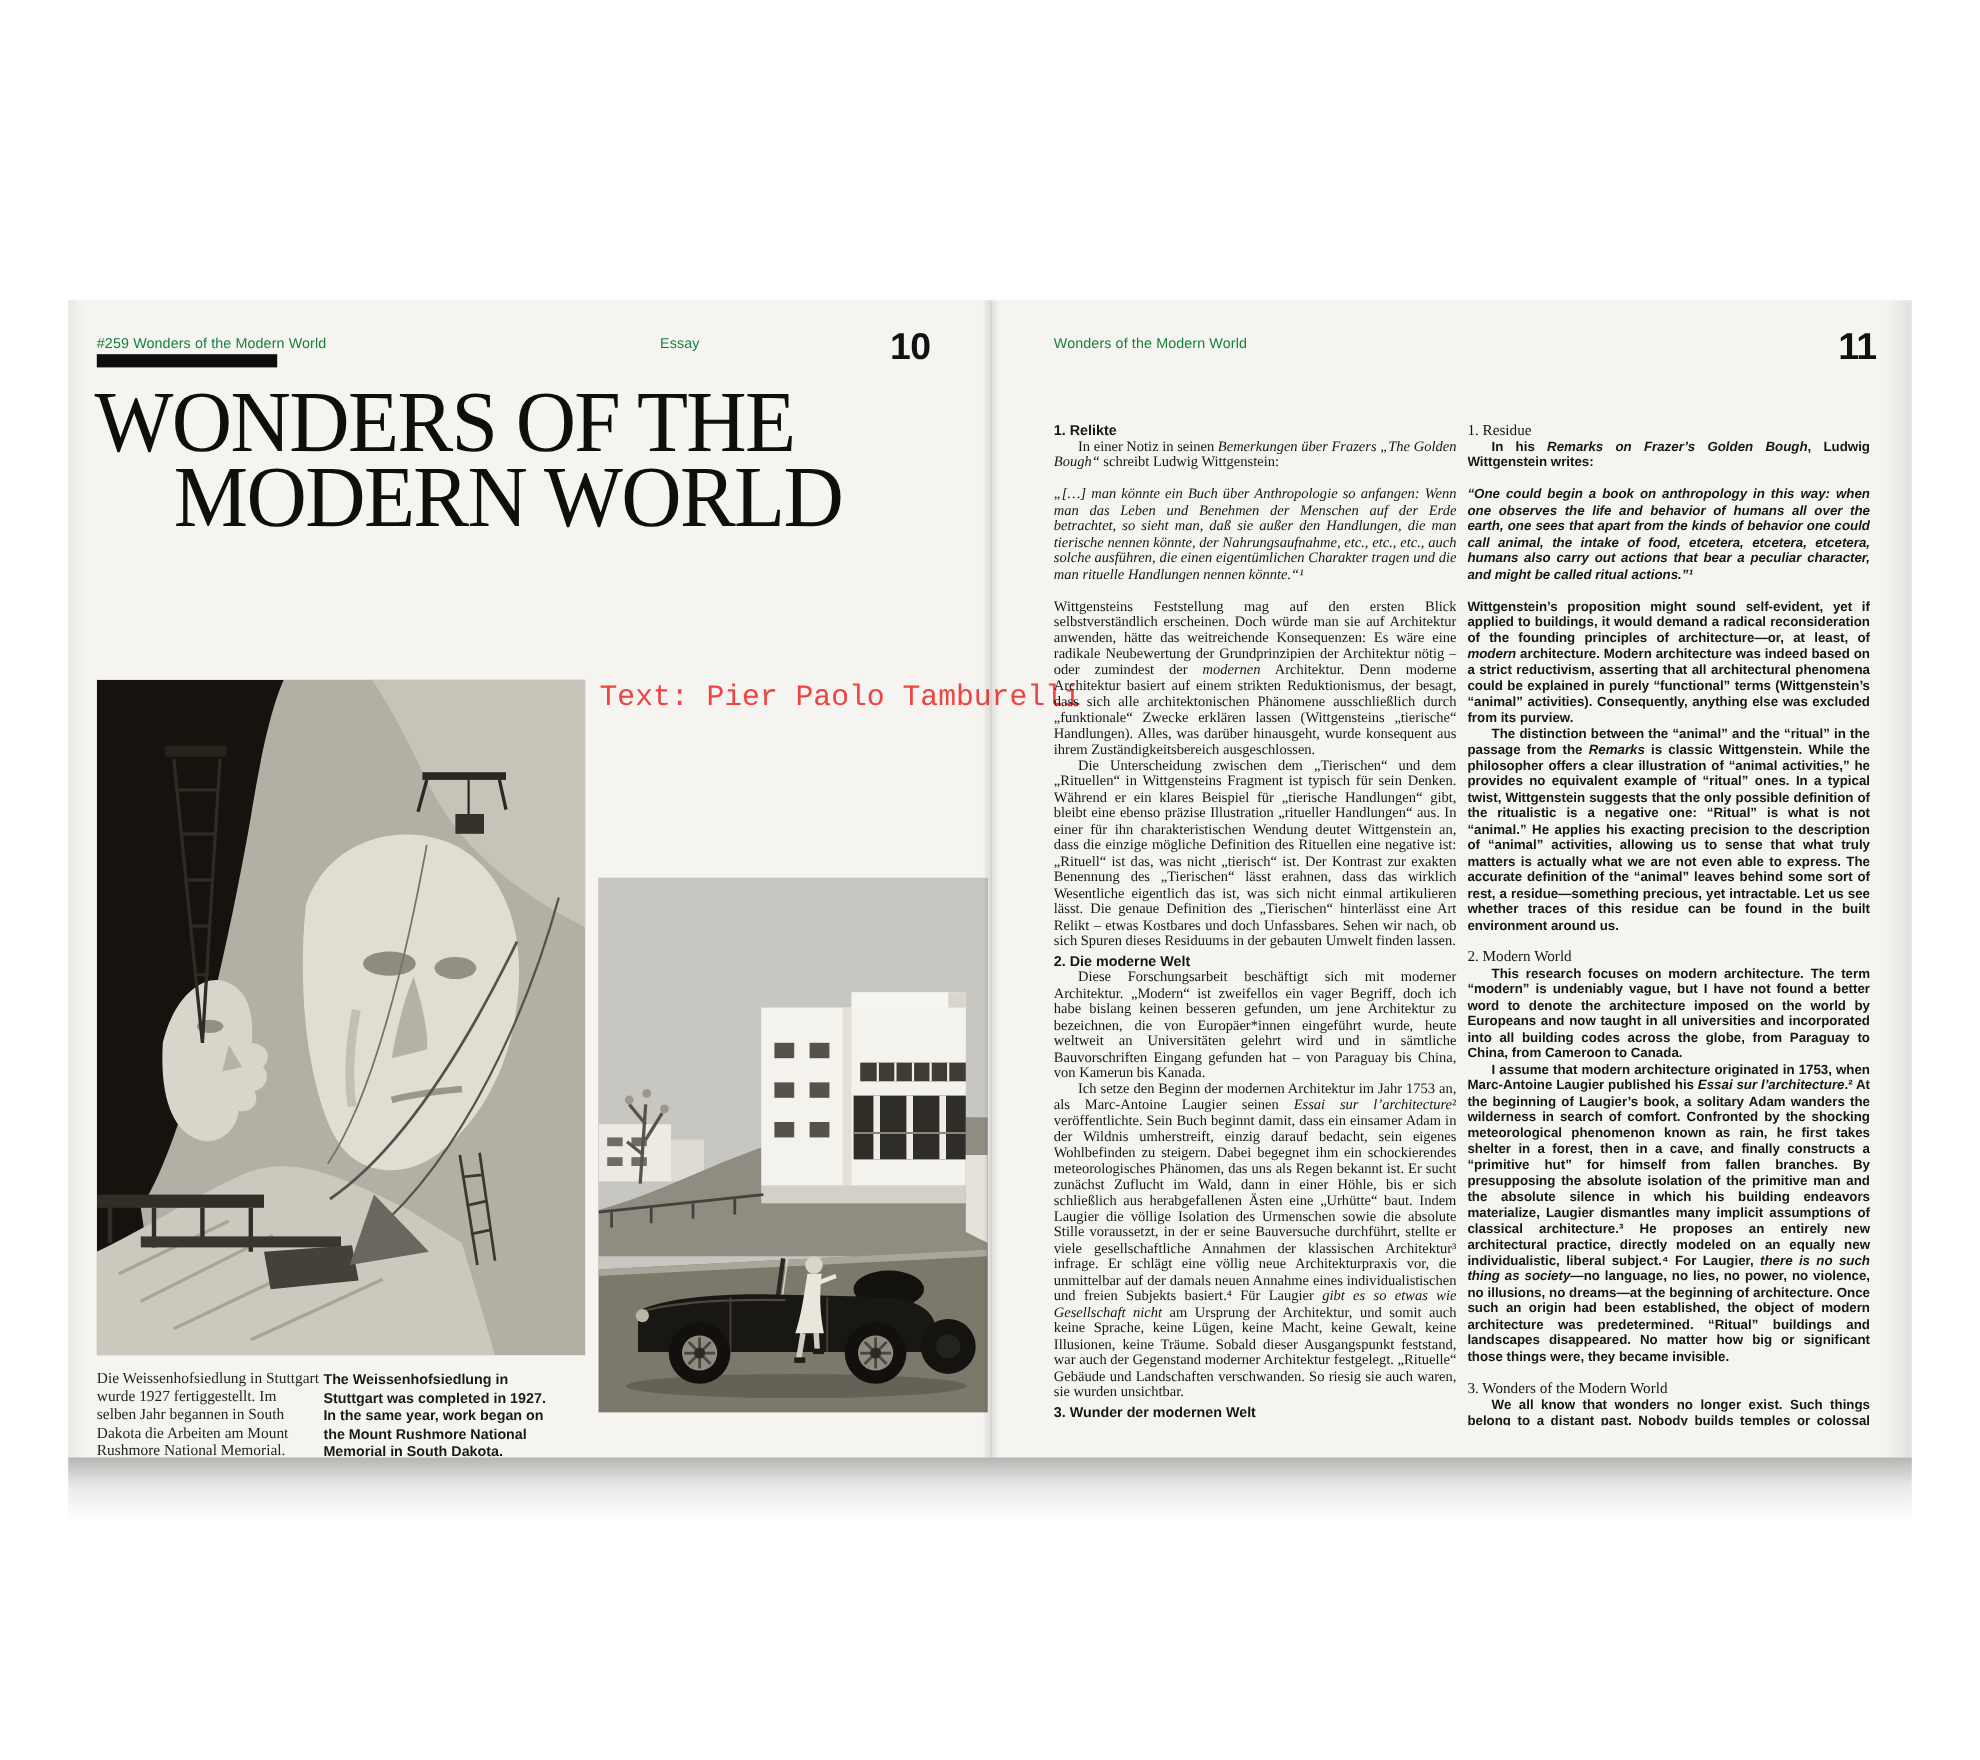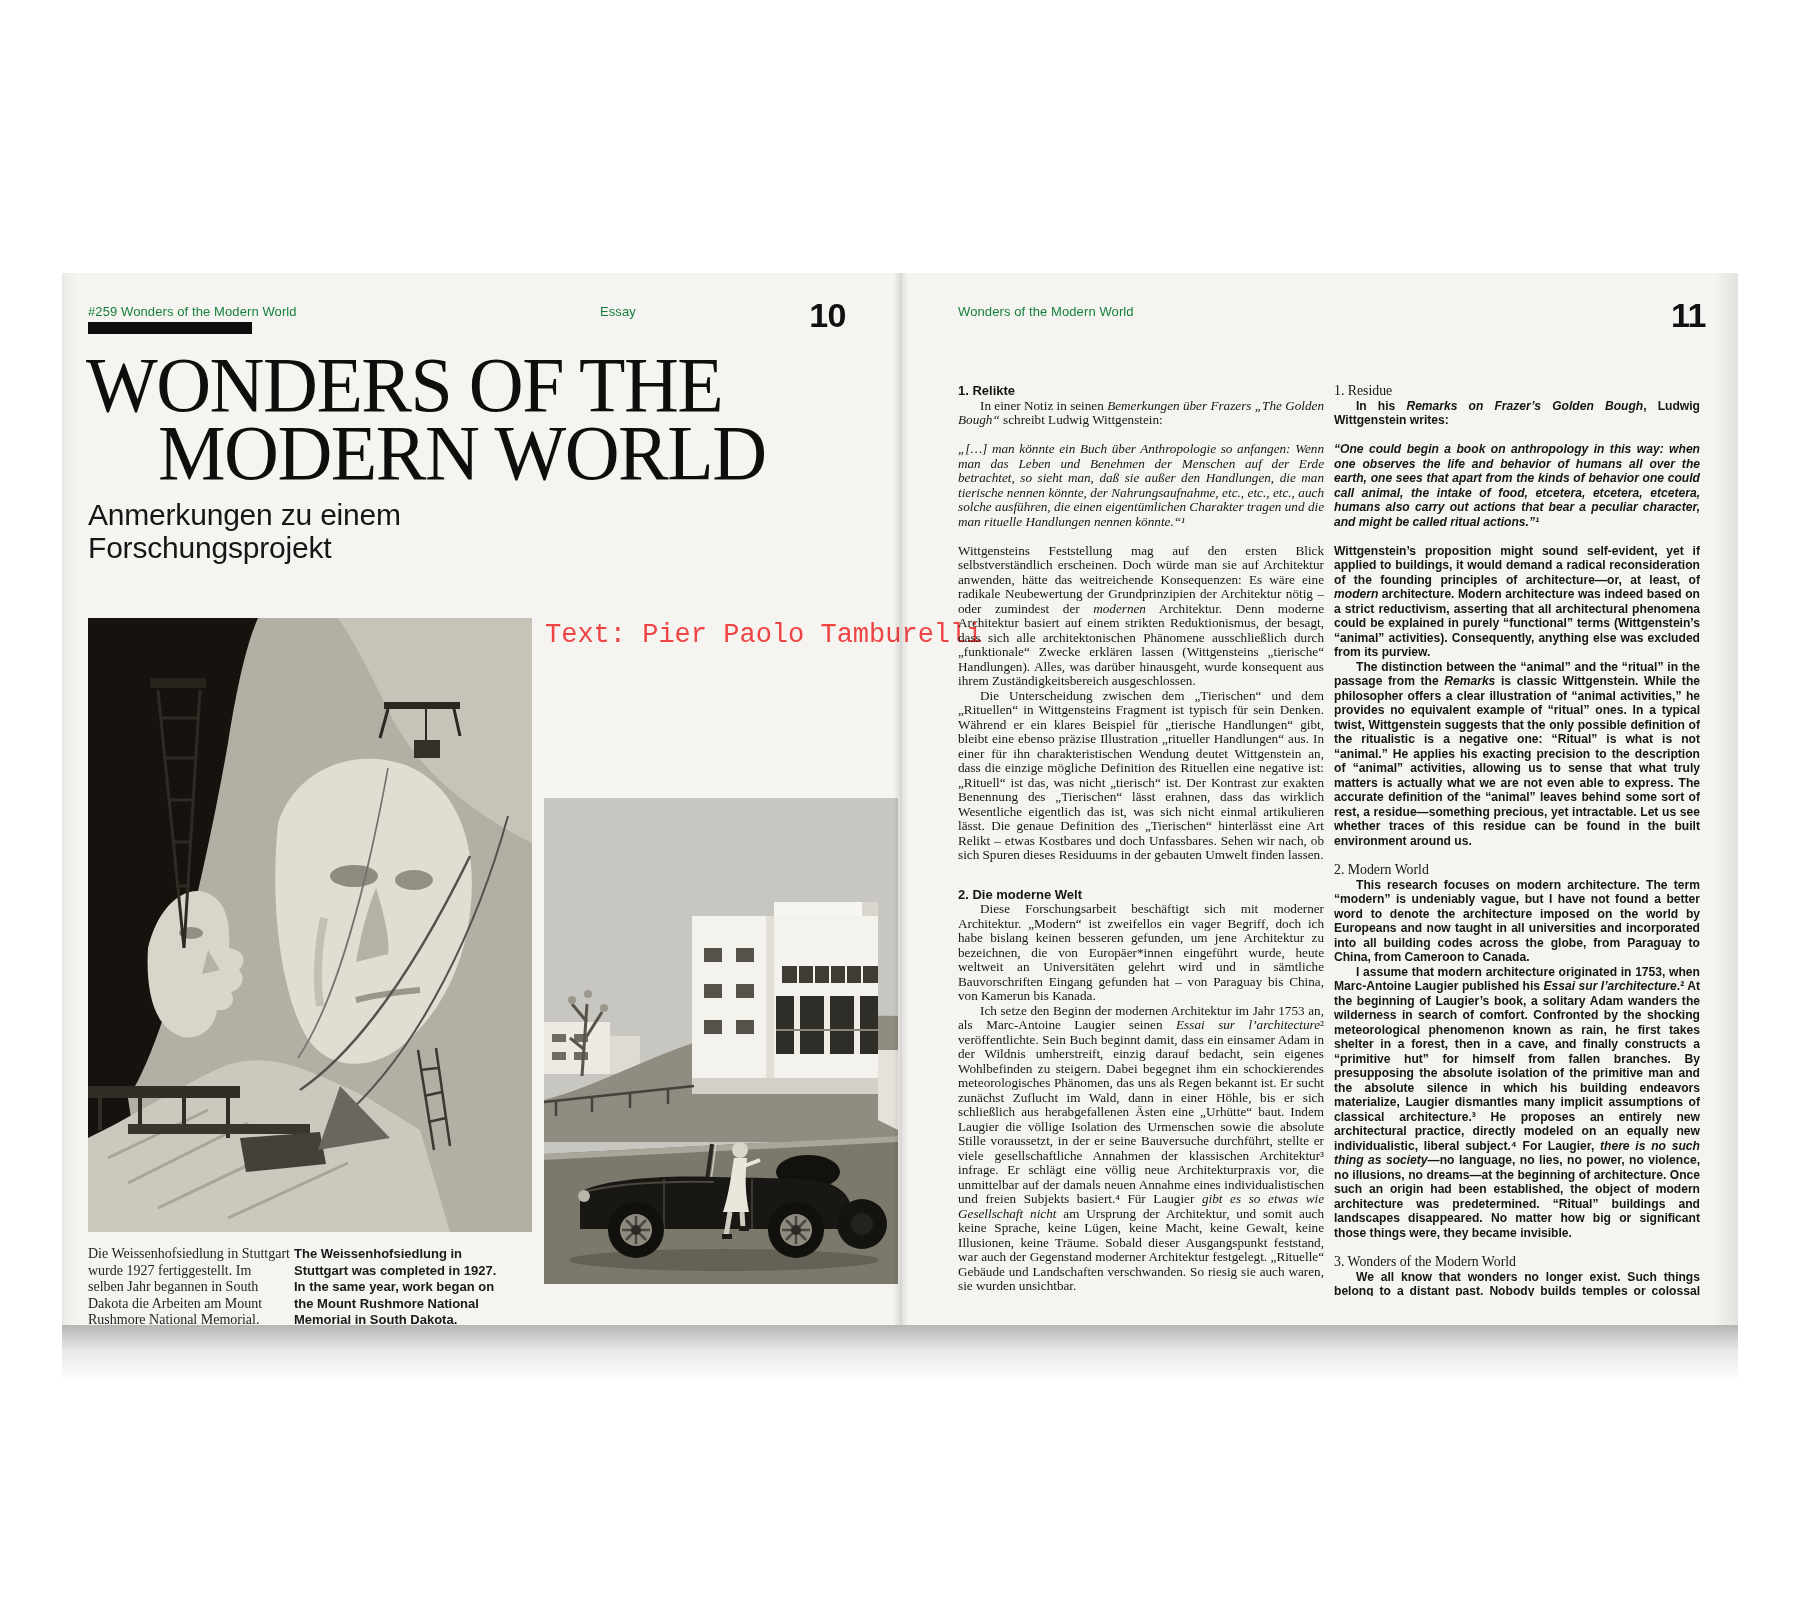--- a/index.html
+++ b/index.html
@@ -32,43 +32,39 @@
   .caption-en{position:absolute;left:294px;top:1246px;width:214px;font-size:13px;line-height:16.5px;
       font-weight:700;color:#191919;}
 
   .col{position:absolute;top:380px;width:366px;height:916px;overflow:hidden;text-align:justify;color:#151513;}
   .col-de{left:958px;font-family:"Liberation Serif",serif;font-size:13.2px;line-height:14.5px;hyphens:auto;-webkit-hyphens:auto;}
   .col-en{left:1334px;font-family:"Liberation Sans",sans-serif;font-weight:700;font-size:12.1px;line-height:14.5px;hyphens:auto;-webkit-hyphens:auto;}
   .blk{margin:0;}
   .blk-p{text-indent:22px;}
   .blk-pn{text-indent:0;}
   .blk-q{margin:14.5px 0;font-style:italic;}
-  .col-de .blk-h{font-family:"Liberation Sans",sans-serif;font-weight:700;font-size:13px;margin-top:25px;text-align:left;}
+  .col-de .blk-h{font-family:"Liberation Sans",sans-serif;font-weight:700;font-size:13px;margin-top:4px;text-align:left;}
   .col-en .blk-h{font-family:"Liberation Serif",serif;font-weight:400;font-size:13.8px;margin-top:15px;text-align:left;}
   .col .blk-h:first-child{margin-top:4px;}
 </style>
 </head>
 <body>
 
 <div class="canvas">
 
   <div class="spread"></div>
 
   <div class="hdr-small" style="left:88px;top:304px;">#259 Wonders of the Modern World</div>
   <div class="hdr-small" style="left:600px;top:304px;">Essay</div>
   <div class="pagenum" style="left:760px;top:297px;">10</div>
   <div class="blackbar"></div>
 
   <div class="title-line" style="left:86px;top:348px;">WONDERS OF THE</div>
   <div class="title-line" style="left:158px;top:416px;">MODERN WORLD</div>
 
-  <div class="subtitle" style="left:88px;top:498px;">
-    <div>Anmerkungen zu einem</div>
-    <div>Forschungsprojekt</div>
-  </div>
 
   <div class="byline" style="left:545px;top:620px;">Text: Pier Paolo Tamburelli</div>
 
   <div class="photo" style="left:88px;top:618px;width:444px;height:614px;">
     <svg viewBox="0 0 444 614" preserveAspectRatio="none">
       <rect width="444" height="614" fill="#16130e"></rect>
       <path d="M170,0 L444,0 L444,614 L60,614 L40,480 C80,420 118,250 140,125 C150,62 160,22 170,0 Z" fill="#b3afa4"></path>
       <path d="M250,0 L444,0 L444,225 C378,192 328,150 300,92 C281,52 264,20 250,0 Z" fill="#c7c3b8"></path>
       <path d="M0,614 L0,520 C42,500 92,468 132,450 C182,428 232,458 280,480 L332,512 L362,614 Z" fill="#ccc8bd"></path>
       <path d="M20,540 L120,492 M40,565 L160,505 M70,590 L200,528 M140,600 L260,545" stroke="#a8a499" stroke-width="3" fill="none"></path>

